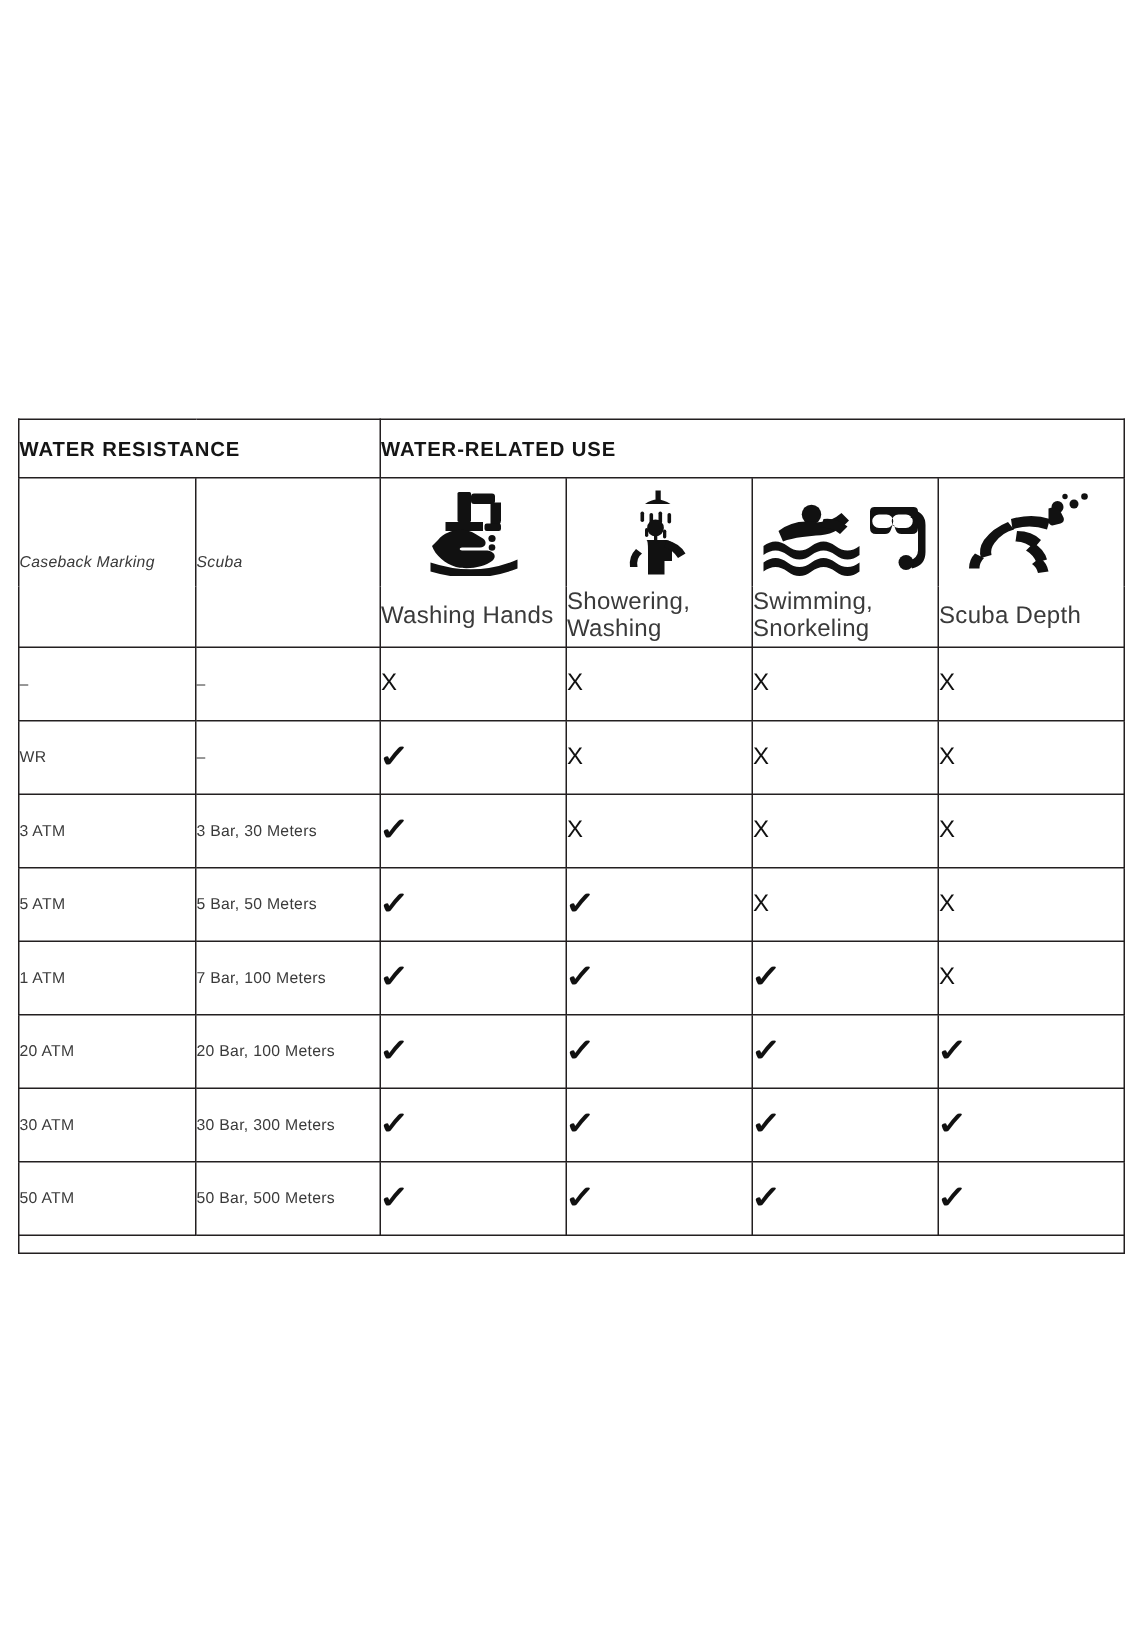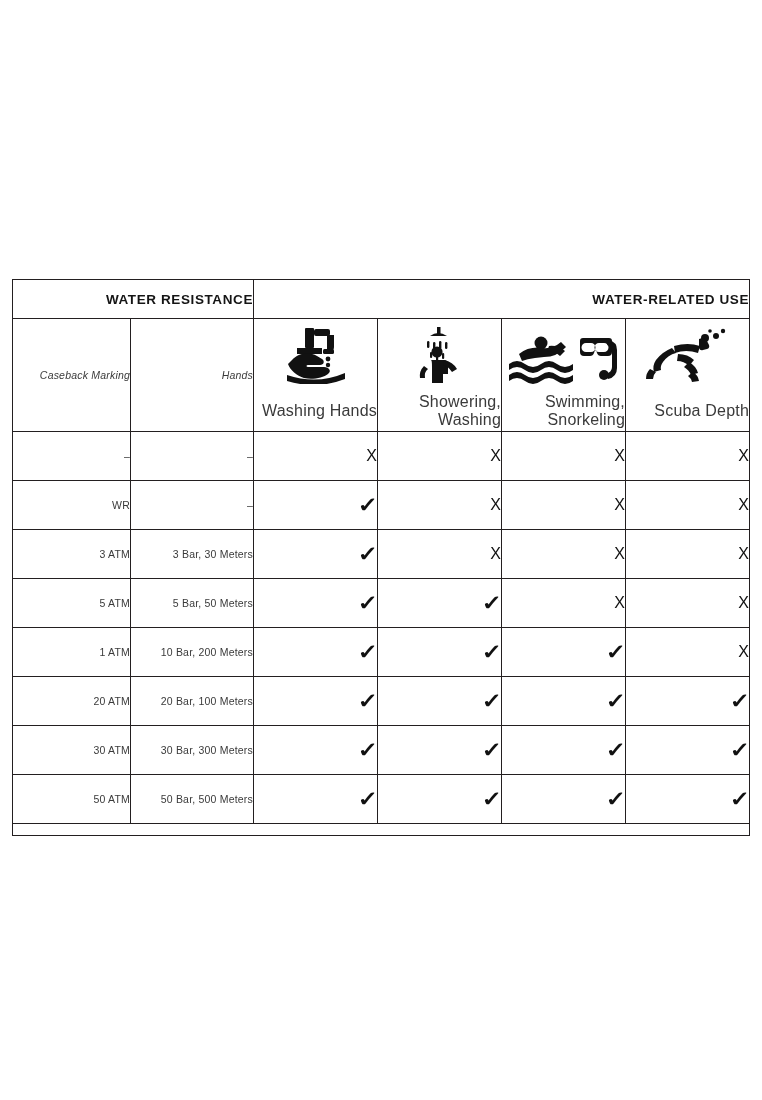--- a/index.html
+++ b/index.html
@@ -22,21 +22,21 @@
     width: 738px;
   }
   table.wr-table {
     border-collapse: collapse;
     width: 738px;
     table-layout: fixed;
   }
   table.wr-table td, table.wr-table th {
     border: 1px solid #231f20;
     padding: 0;
-    text-align: right;
+    text-align: left;
     vertical-align: middle;
     background: #fff;
   }
   .grp-head {
     height: 38px;
     font-size: 13.5px;
     font-weight: bold;
     letter-spacing: 0.6px;
     color: #151515;
   }
@@ -113,21 +113,21 @@
         <col class="col-c">
     </colgroup>
     <tbody>
       <tr>
         <td class="grp-head" colspan="2">WATER RESISTANCE</td>
         <td class="grp-head" colspan="4">WATER-RELATED USE</td>
       </tr>
 
       <tr>
         <td class="corner-cell" rowspan="2">Caseback Marking</td>
-        <td class="corner-cell" rowspan="2">Hands</td>
+        <td class="corner-cell" rowspan="2">Scuba</td>
 
         <td class="icon-cell">
           <div class="icon-box">
             <svg width="74" height="58" viewBox="0 0 74 58" fill="#111">
               <rect x="26" y="2" width="9" height="20" rx="1"></rect>
               <rect x="35" y="3" width="16" height="7" rx="2"></rect>
               <path d="M48 9 h7 v12 a4 4 0 0 1 -4 4 h-3 z"></path>
               <rect x="44" y="23" width="11" height="5" rx="1.5"></rect>
               <path d="M18 22 h25 v6 h-25 z"></path>
               <circle cx="49" cy="33" r="2.4"></circle>
@@ -233,21 +233,21 @@
         <td>5 ATM</td>
         <td>5 Bar, 50 Meters</td>
         <td><span class="mark check">✓</span></td>
         <td><span class="mark check">✓</span></td>
         <td><span class="mark cross">X</span></td>
         <td><span class="mark cross">X</span></td>
       </tr>
 
       <tr class="data-row">
         <td>1 ATM</td>
-        <td>10 Bar, 200 Meters</td>
+        <td>7 Bar, 100 Meters</td>
         <td><span class="mark check">✓</span></td>
         <td><span class="mark check">✓</span></td>
         <td><span class="mark check">✓</span></td>
         <td><span class="mark cross">X</span></td>
       </tr>
 
       <tr class="data-row">
         <td>20 ATM</td>
         <td>20 Bar, 100 Meters</td>
         <td><span class="mark check">✓</span></td>

